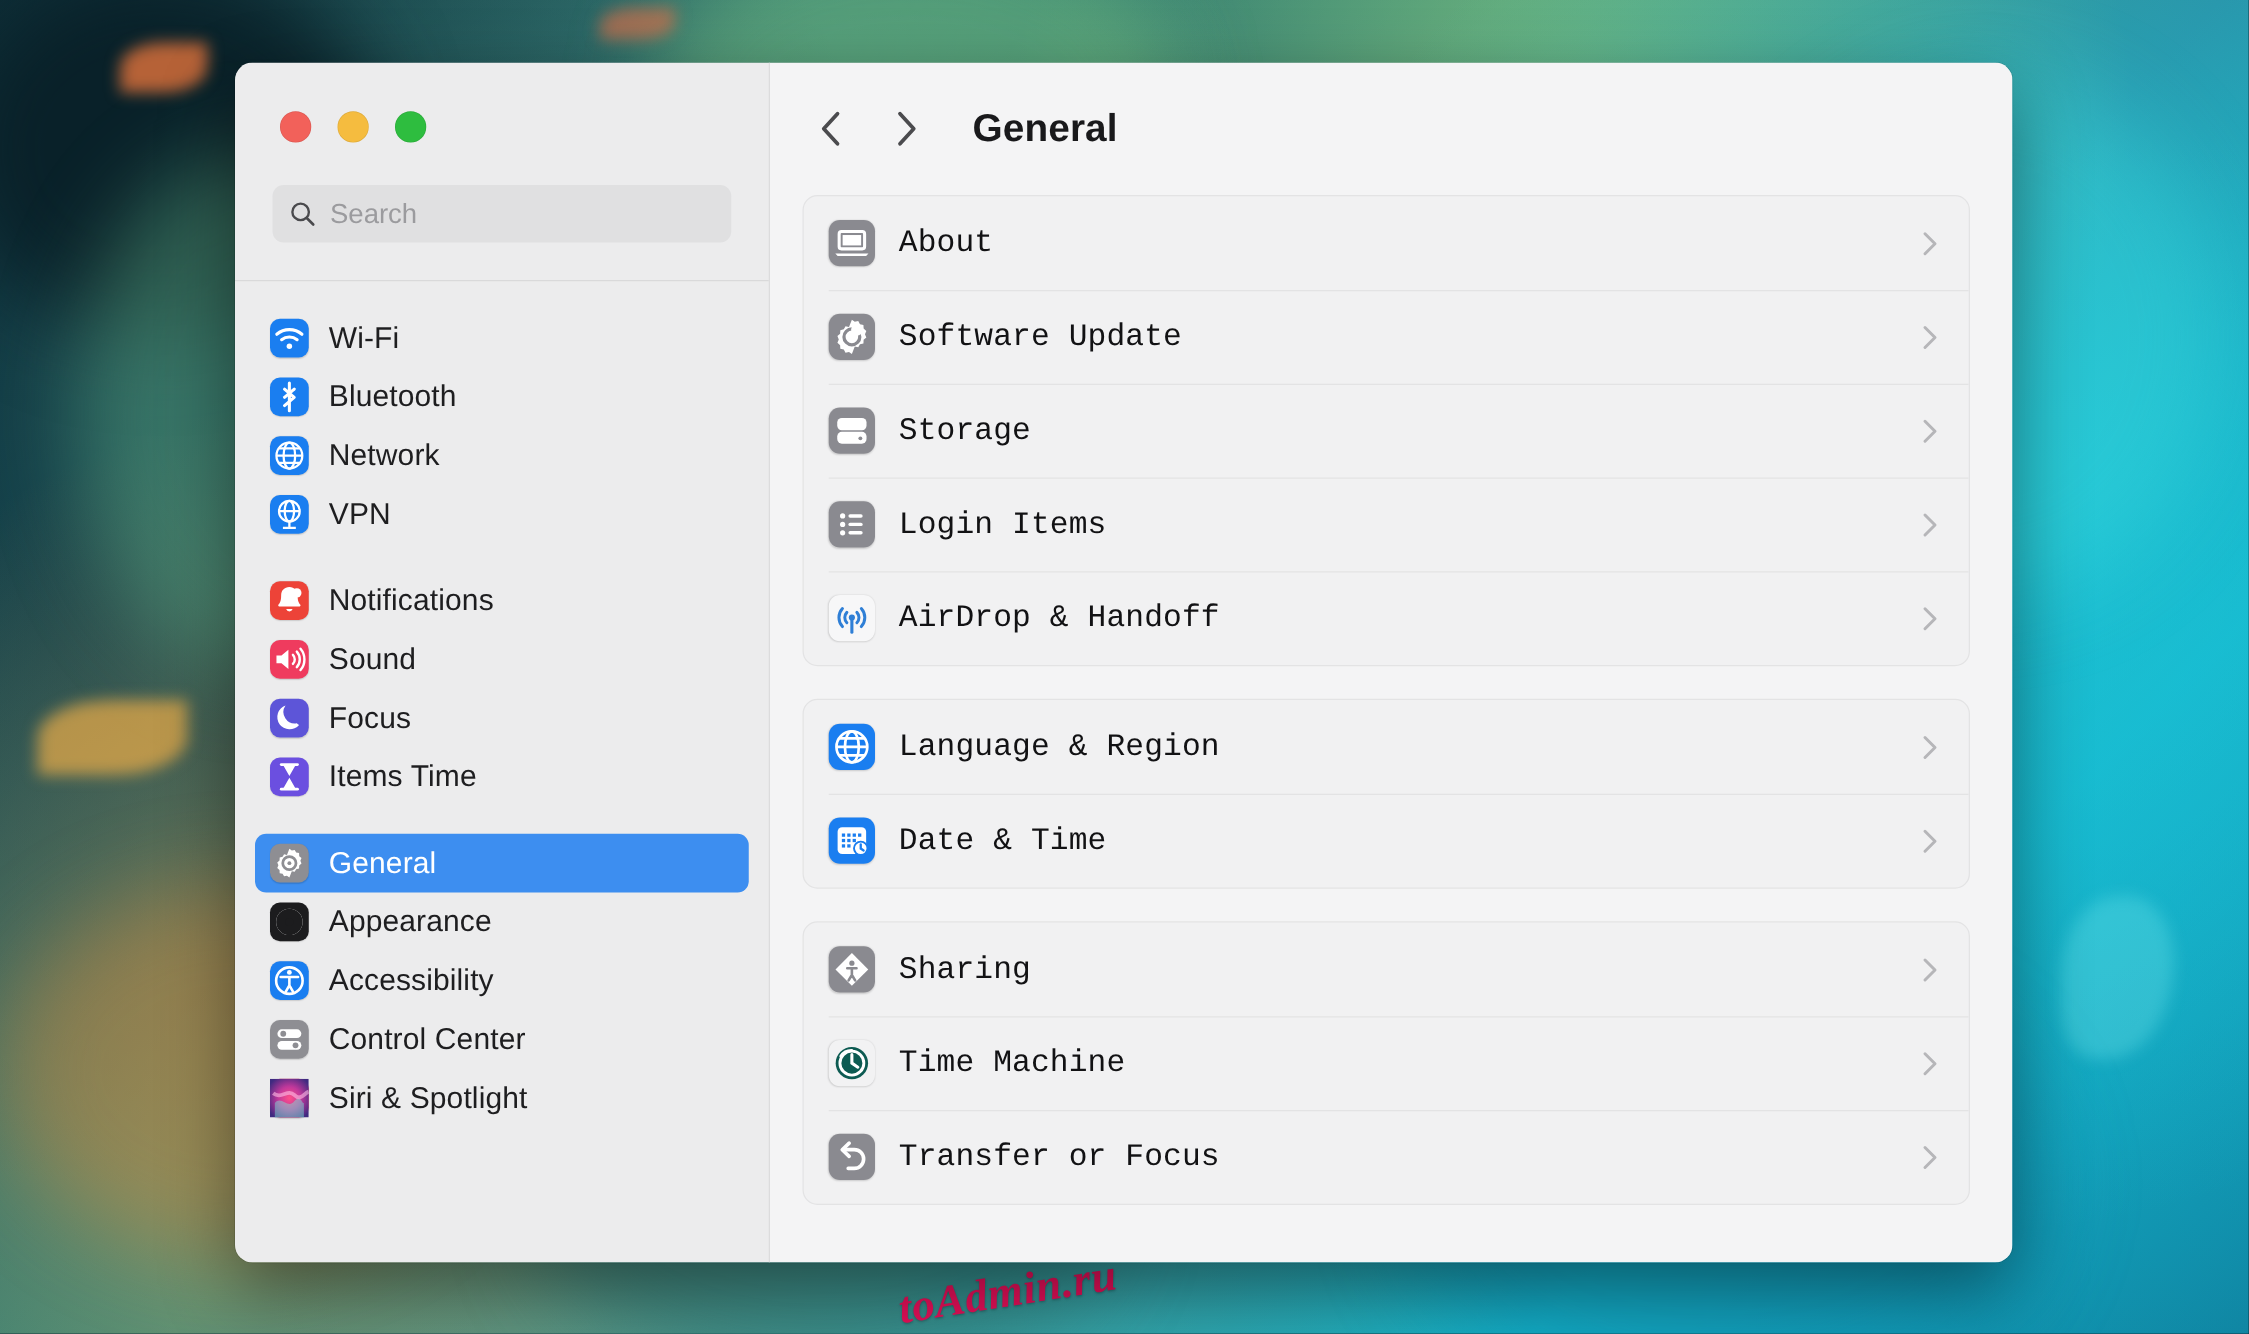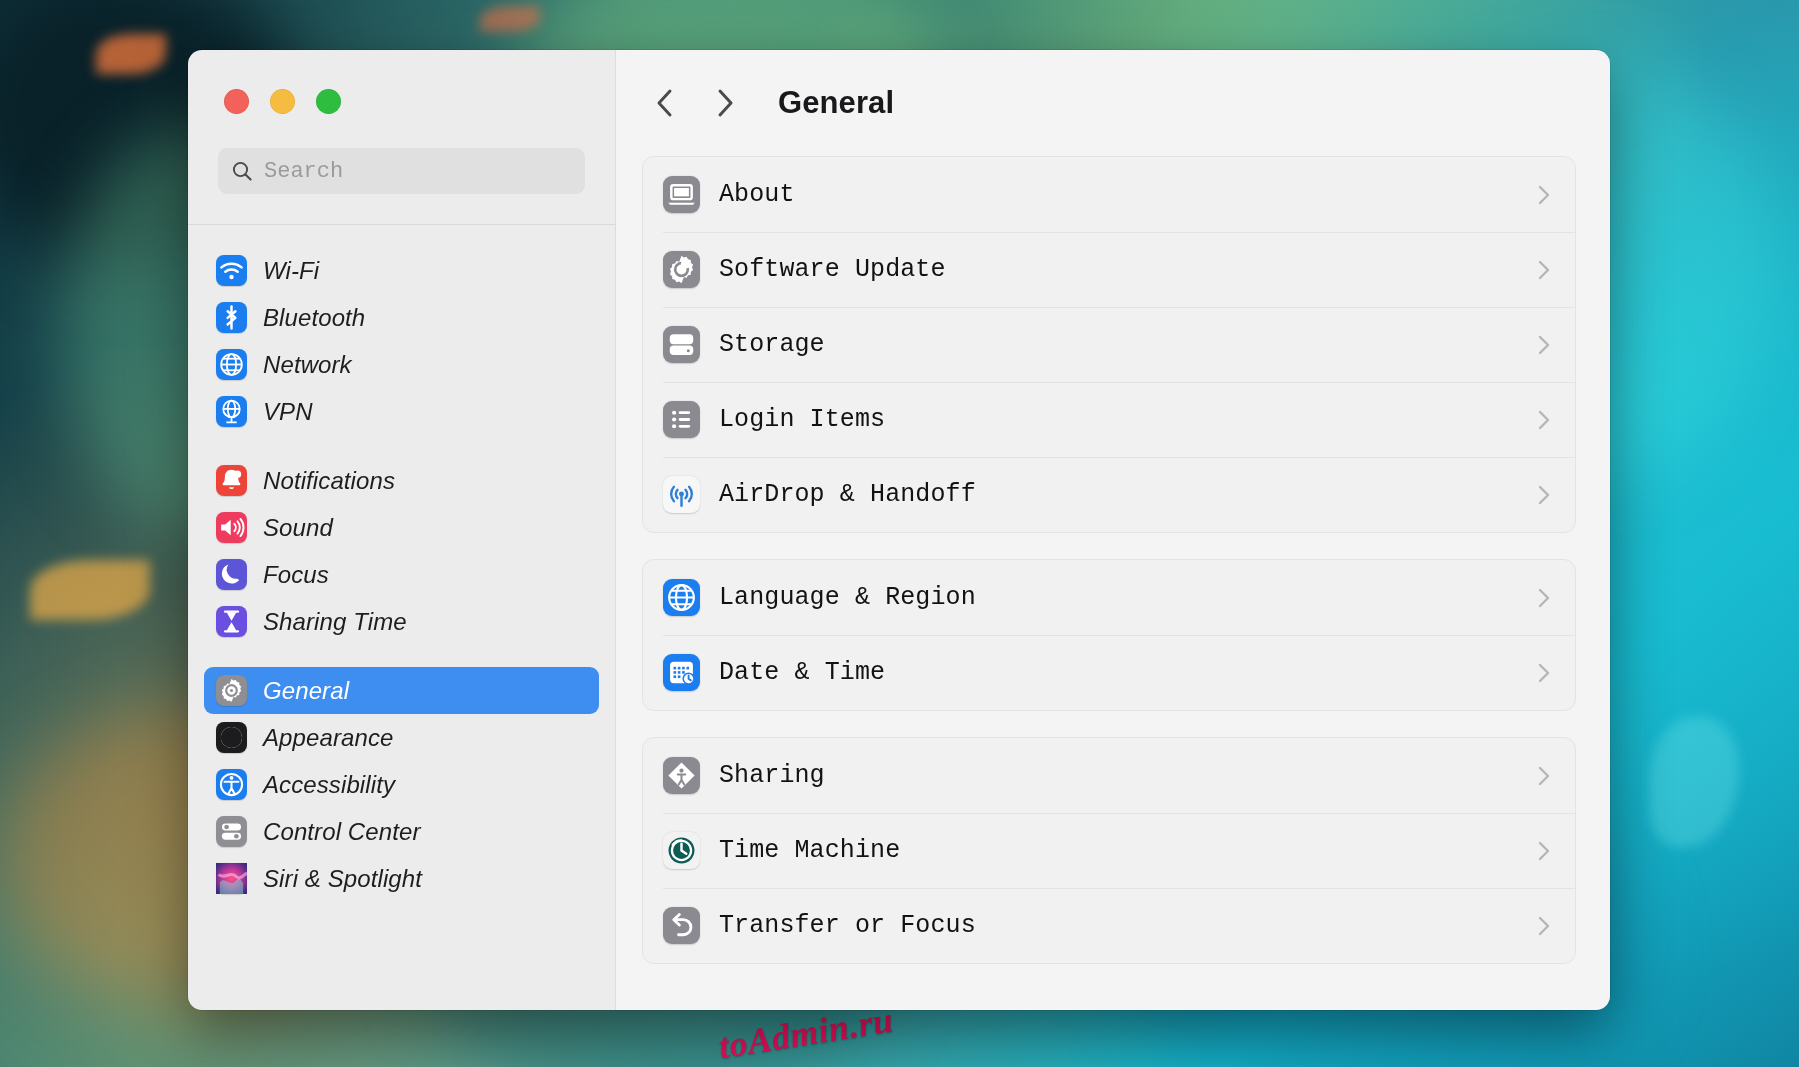--- a/index.html
+++ b/index.html
@@ -85,34 +85,33 @@
   #search-field {
     height: 46px; border-radius: 9px;
     background: #e0e0e1;
     display: flex; align-items: center;
     padding: 0 12px;
     gap: 10px;
   }
   #search-field .s-icon { flex: 0 0 auto; display: flex; }
   #search-input {
     border: 0; outline: 0; background: transparent;
-    font-family: Liberation Mono, monospace;
+    font-family: Liberation Sans, sans-serif;
     font-size: 22px; color: #2a2a2c;
     width: 100%;
   }
   #search-input::placeholder { color: #9b9b9e; }
 
   #sidebar-sep {
     margin-top: 30px;
     height: 1px; background: #d9d9da; width: 100%;
   }
   #sidebar-list {
     flex: 1; overflow: hidden;
     padding: 22px 16px 0 16px;
-    font-style: italic;
   }
   .nav-group { margin-bottom: 22px; }
   .nav-item {
     display: flex; align-items: center;
     height: 47px;
     padding: 0 12px;
     border-radius: 9px;
     gap: 16px;
     cursor: default;
   }
@@ -323,21 +322,21 @@
           <div class="nav-item">
             <span class="nav-icon" style="background: rgb(107, 79, 224);">
               <svg width="100%" height="100%" viewBox="0 0 24 24">
                 <g fill="none" stroke="#ffffff" stroke-width="1.8" stroke-linecap="round">
                   <line x1="7" y1="4.4" x2="17" y2="4.4"></line>
                   <line x1="7" y1="19.6" x2="17" y2="19.6"></line>
                 </g>
                 <path d="M8.2 4.8h7.6l-3.8 6.6zM8.2 19.2h7.6L12 12.6z" fill="#ffffff"></path>
               </svg>
             </span>
-            <span class="nav-label">Sharing Time</span>
+            <span class="nav-label">Items Time</span>
           </div>
         </div>
         <div class="nav-group">
           <div class="nav-item selected">
             <span class="nav-icon" style="background: rgb(142, 142, 147);">
               <svg width="100%" height="100%" viewBox="0 0 24 24">
                 <g fill="#ffffff">
                   <path d="M12 3.1l1.5 1.1 1.8-.4.9 1.6 1.8.4.1 1.9 1.4 1.2-.7 1.7.7 1.7-1.4 1.2-.1 1.9-1.8.4-.9 1.6-1.8-.4L12 20.9l-1.5-1.1-1.8.4-.9-1.6-1.8-.4-.1-1.9L4.5 15l.7-1.7-.7-1.7 1.4-1.2.1-1.9 1.8-.4.9-1.6 1.8.4z"></path>
                 </g>
                 <circle cx="12" cy="12" r="4.1" fill="none" stroke="#8e8e93" stroke-width="1.7"></circle>

